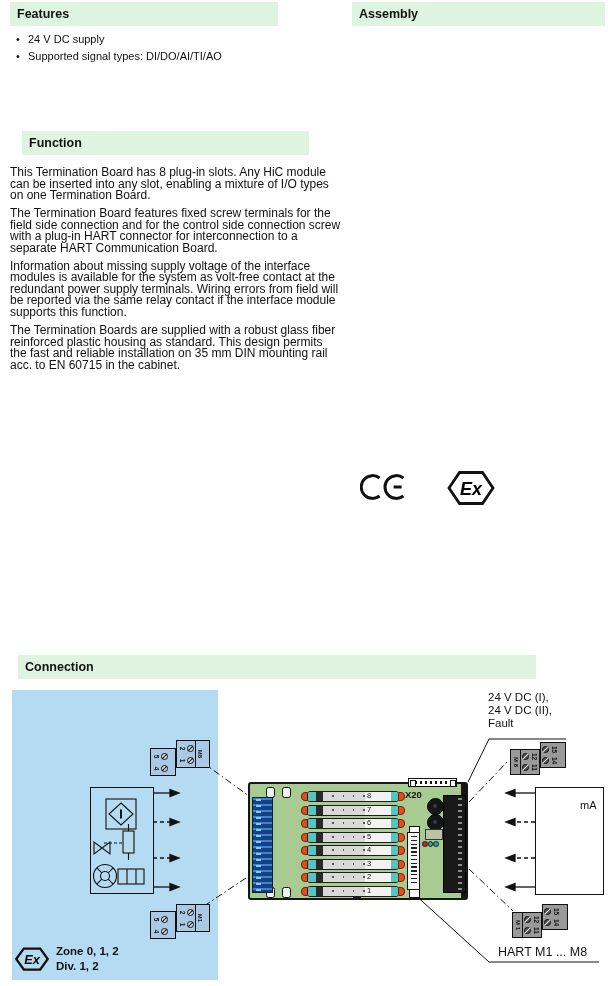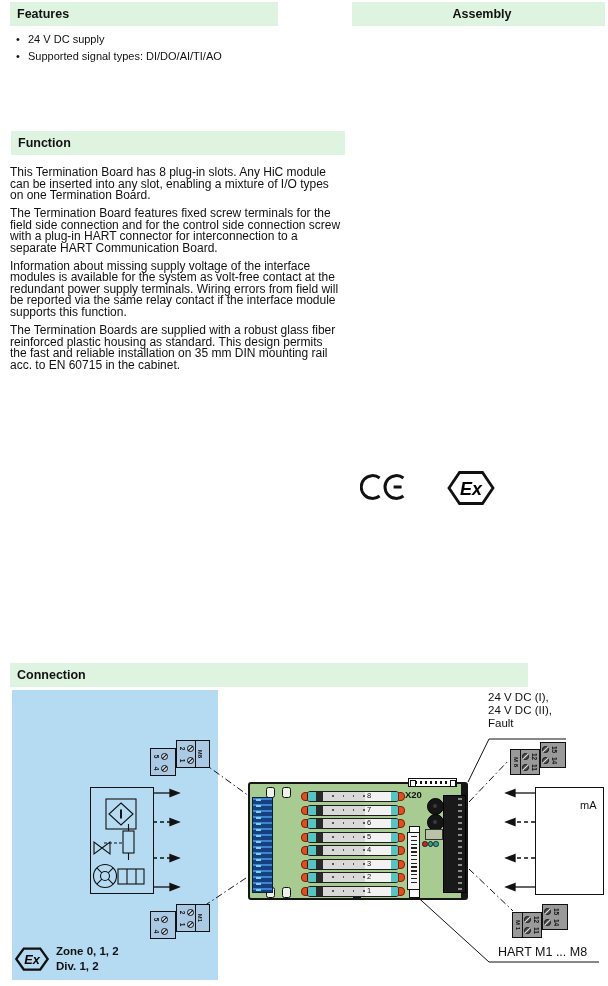--- a/index.html
+++ b/index.html
@@ -90,30 +90,30 @@
   #power-labels{left:488px;top:1px;font-size:11.5px;line-height:13.2px;}
   #hart-label{left:498px;top:255px;font-size:12.5px;}
   #zone-labels{left:56px;top:254px;font-size:11.5px;font-weight:bold;line-height:14.5px;}
 </style>
 </head>
 <body>
 
 <div class="bar" style="left:10px;top:2px;width:268px;">
   <span>Features</span>
 </div>
-<div class="bar" style="left:352px;top:2px;width:253px;text-align:center;">
+<div class="bar" style="left:352px;top:2px;width:253px;">
   <span>Assembly</span>
 </div>
 
 <div id="features-list">
   <div class="li">24 V DC supply</div>
   <div class="li">Supported signal types: DI/DO/AI/TI/AO</div>
 </div>
 
-<div class="bar" style="left:11px;top:131px;width:334px;">
+<div class="bar" style="left:22px;top:131px;width:287px;">
   <span>Function</span>
 </div>
 
 <div id="function-text">
   <p>This Termination Board has 8 plug-in slots. Any HiC module
 can be inserted into any slot, enabling a mixture of I/O types
 on one Termination Board.</p>
   <p>The Termination Board features fixed screw terminals for the
 field side connection and for the control side connection screw
 with a plug-in HART connector for interconnection to a
@@ -133,21 +133,21 @@
   <path d="M 19.6,7.0 A 11.4,11.4 0 1 0 19.6,25.0" fill="none" stroke="#111" stroke-width="3"></path>
   <path d="M 43.4,7.0 A 11.4,11.4 0 1 0 43.4,25.0" fill="none" stroke="#111" stroke-width="3"></path>
   <line x1="33.6" y1="16" x2="41.6" y2="16" stroke="#111" stroke-width="3"></line>
 </svg>
 
 <svg class="marksvg" style="left:446px;top:469px;" width="50" height="38" viewBox="0 0 50 38">
   <polygon points="3,19 13.5,3.5 36.5,3.5 47,19 36.5,34.5 13.5,34.5" fill="none" stroke="#111" stroke-width="2.8"></polygon>
   <text x="25" y="25.5" text-anchor="middle" font-size="18" font-weight="bold" font-style="italic">Ex</text>
 </svg>
 
-<div class="bar" style="left:10px;top:655px;width:518px;margin-top:8px;">
+<div class="bar" style="left:18px;top:655px;width:518px;">
   <span>Connection</span>
 </div>
 
 <div id="diagram">
 
   <div id="hazard-zone"></div>
 
   <svg id="diag-svg" width="608" height="296" viewBox="0 0 608 296">
     <g stroke="#111" fill="none" stroke-width="1.1">
 

